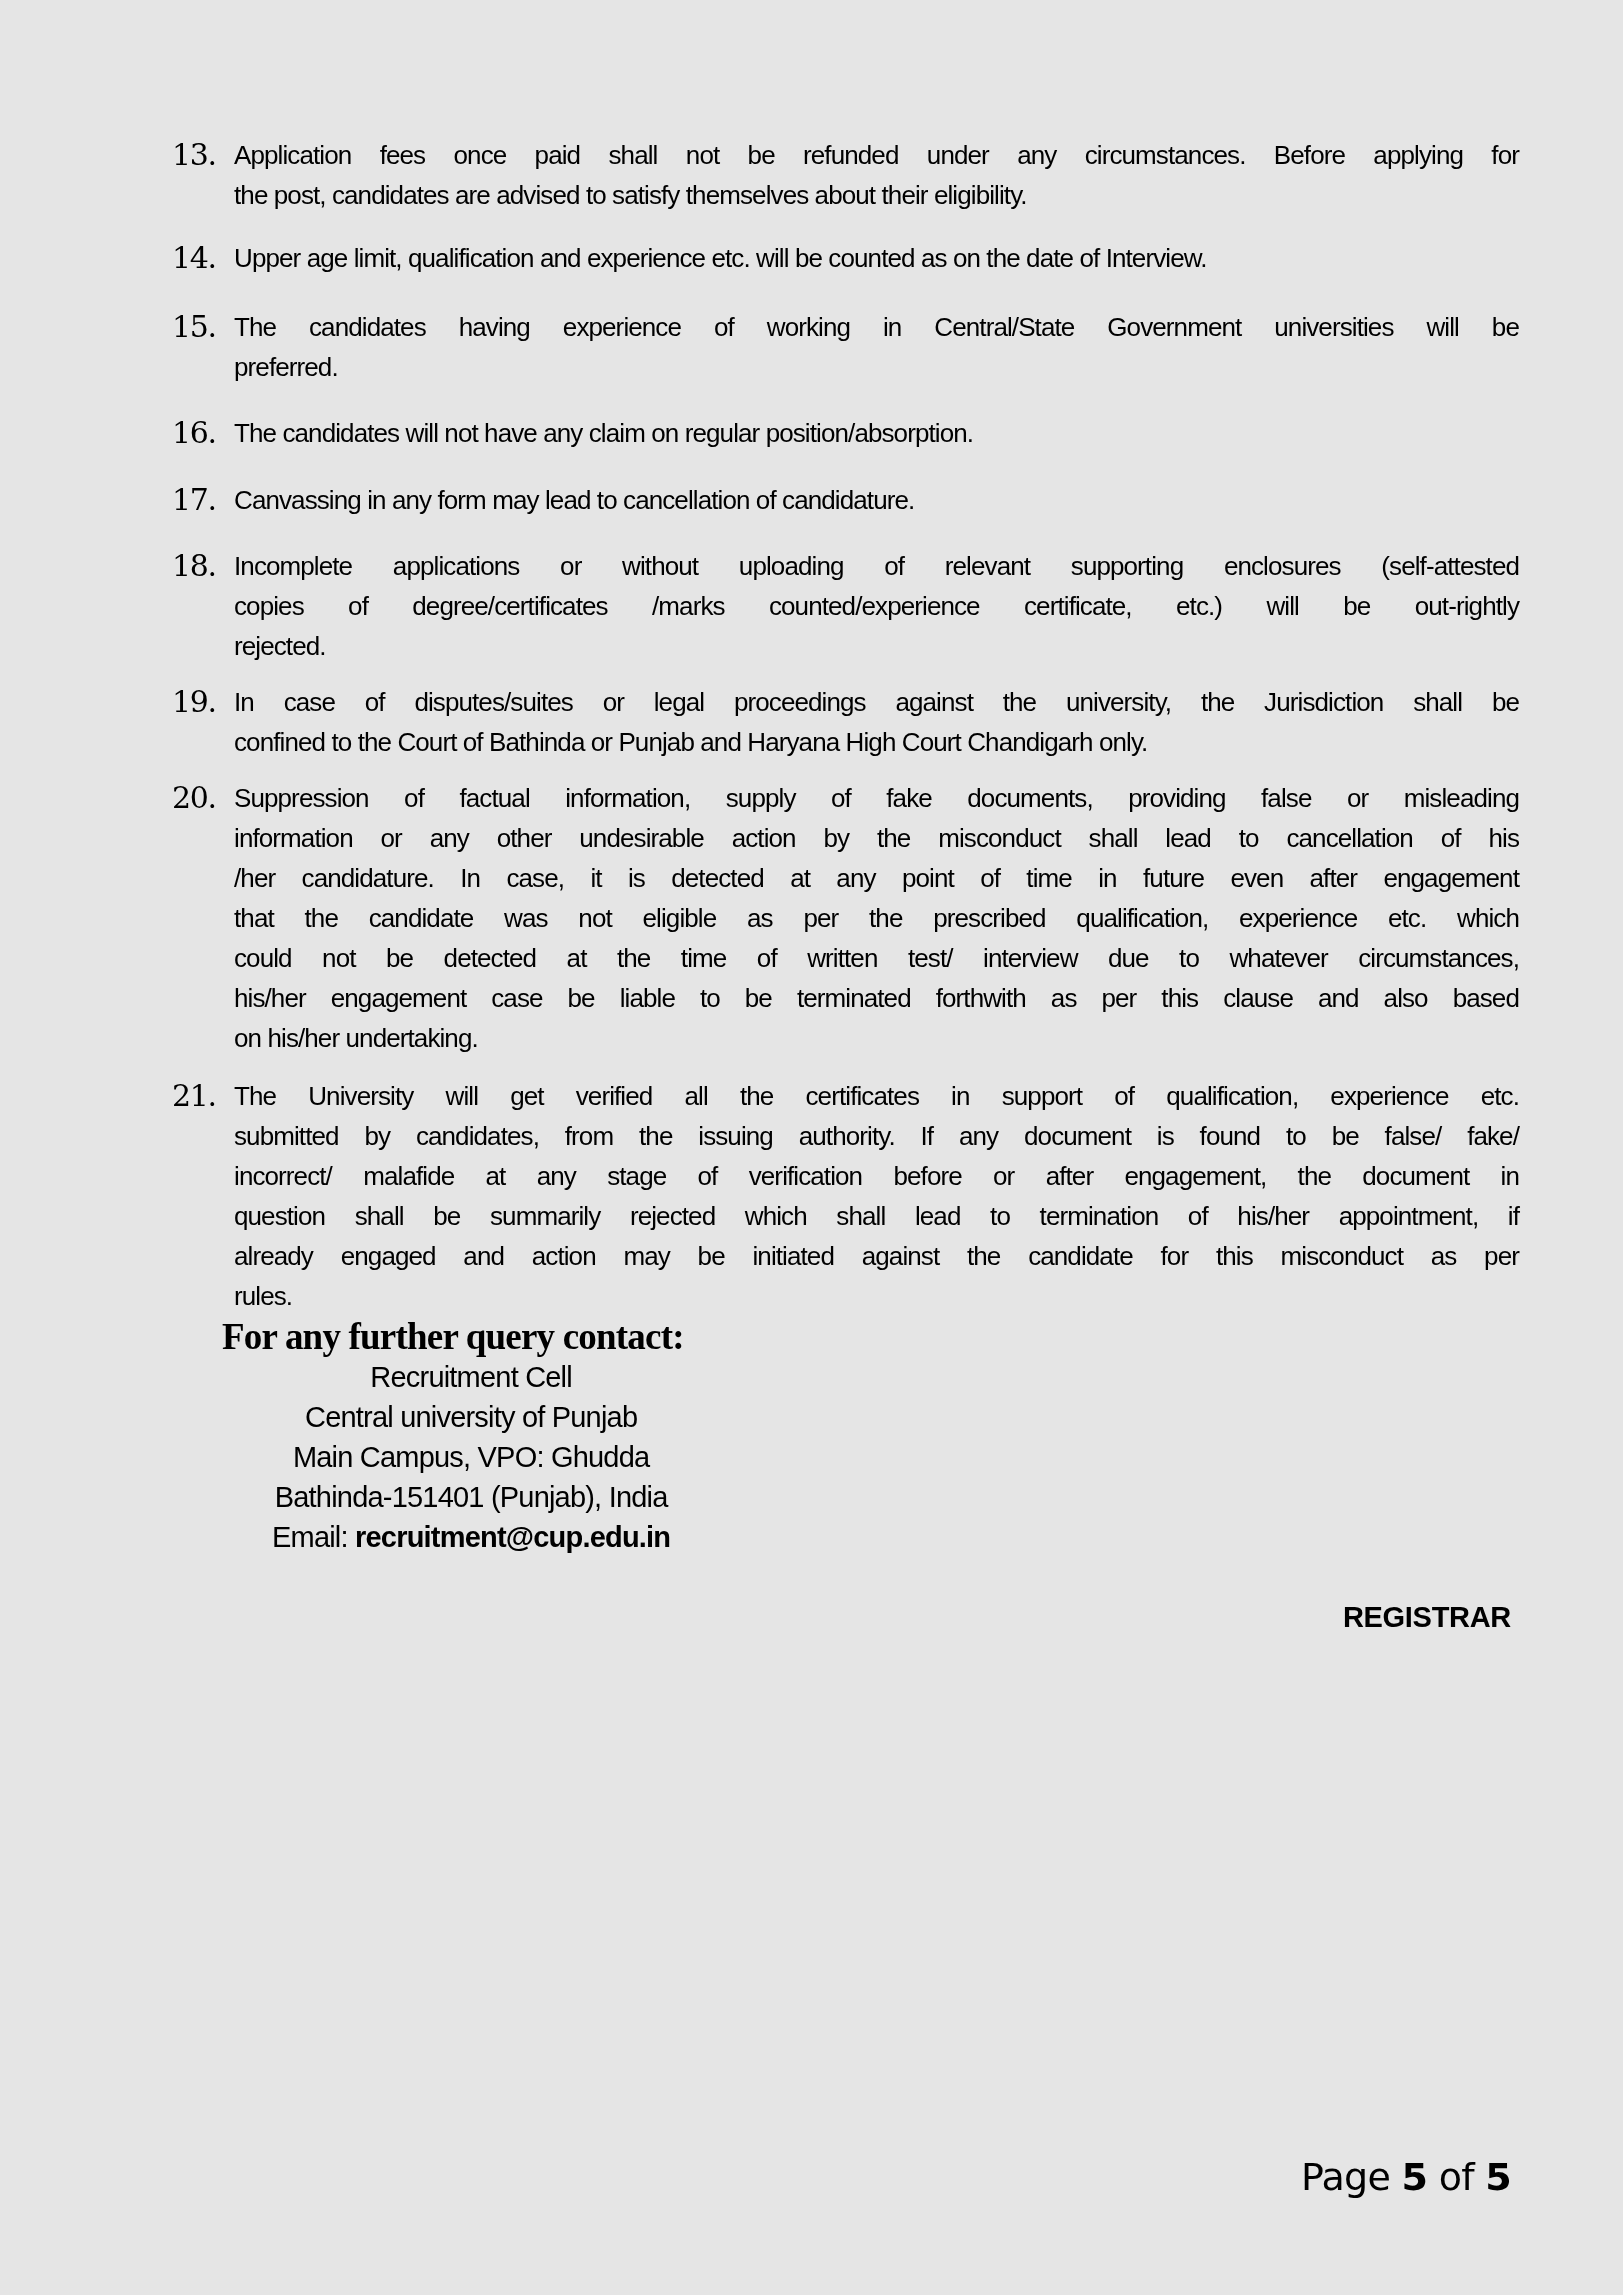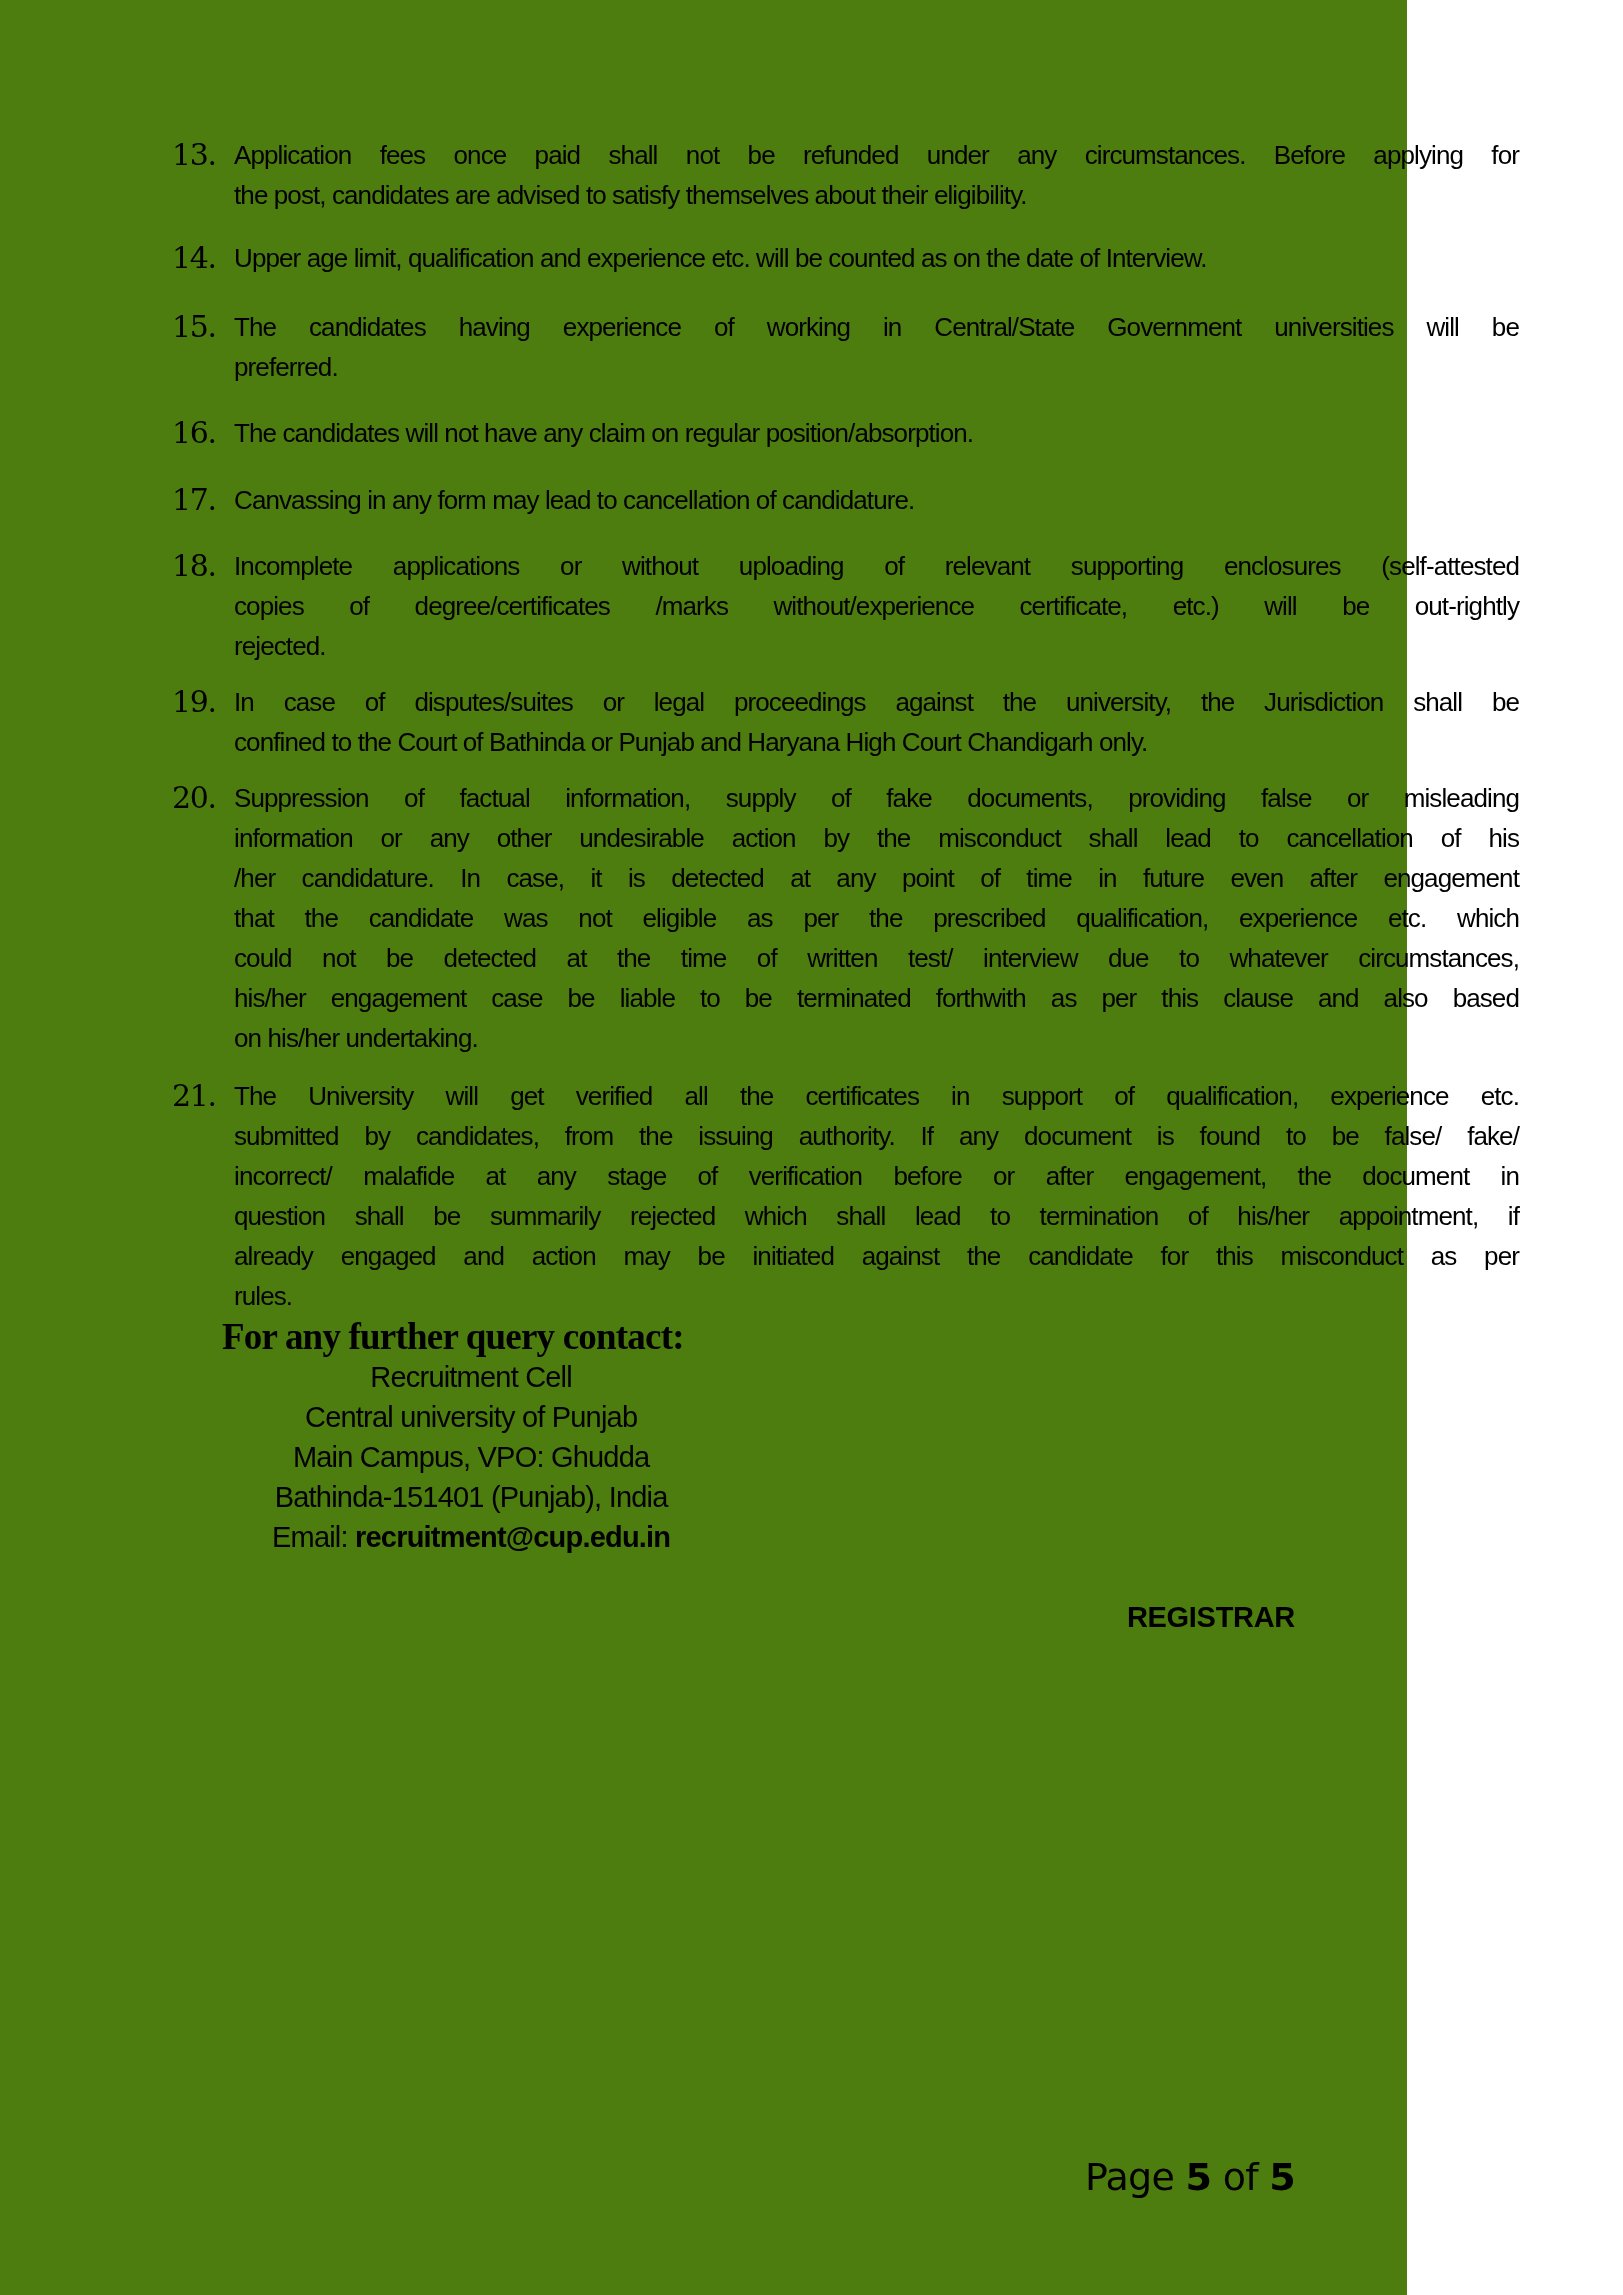--- a/index.html
+++ b/index.html
@@ -1,17 +1,17 @@
 <!DOCTYPE html>
 <html style="font-size:10.5px"><head>
 <meta charset="utf-8">
 <style>
   html, body { margin: 0; padding: 0; background: #ffffff; }
   body { width: 1623px; height: 2295px; position: relative; overflow: hidden; color: #000; }
-  .page { position: absolute; left: 0; top: 0; width: 1407px; height: 2295px; background: #4d7c0f; }
+  .page { position: absolute; left: 0; top: 0; width: 1623px; height: 2295px; background: #e5e5e5; }
   .item { position: absolute; left: 0; width: 1623px; }
   .num {
     position: absolute; left: 172px;
     font-family: "DejaVu Serif", "Liberation Serif", serif;
     font-size: 30px; line-height: 40px; letter-spacing: -1.3px;
   }
   .body {
     position: absolute; left: 234px; width: 1285px;
     font-family: "Liberation Sans", sans-serif;
     font-size: 26px; line-height: 40px; letter-spacing: -0.9px; word-spacing: 0px;
@@ -82,21 +82,21 @@
     <span class="num">17.</span>
     <div class="body">
       <span class="line l">Canvassing in any form may lead to cancellation of candidature.</span>
     </div>
   </div>
 
   <div class="item" style="top:546px;">
     <span class="num">18.</span>
     <div class="body">
       <span class="line j">Incomplete applications or without uploading of relevant supporting enclosures (self-attested</span>
-      <span class="line j">copies of degree/certificates /marks without/experience certificate, etc.) will be out-rightly</span>
+      <span class="line j">copies of degree/certificates /marks counted/experience certificate, etc.) will be out-rightly</span>
       <span class="line l">rejected.</span>
     </div>
   </div>
 
   <div class="item" style="top:682px;">
     <span class="num">19.</span>
     <div class="body">
       <span class="line j">In case of disputes/suites or legal proceedings against the university, the Jurisdiction shall be</span>
       <span class="line l">confined to the Court of Bathinda or Punjab and Haryana High Court Chandigarh only.</span>
     </div>

